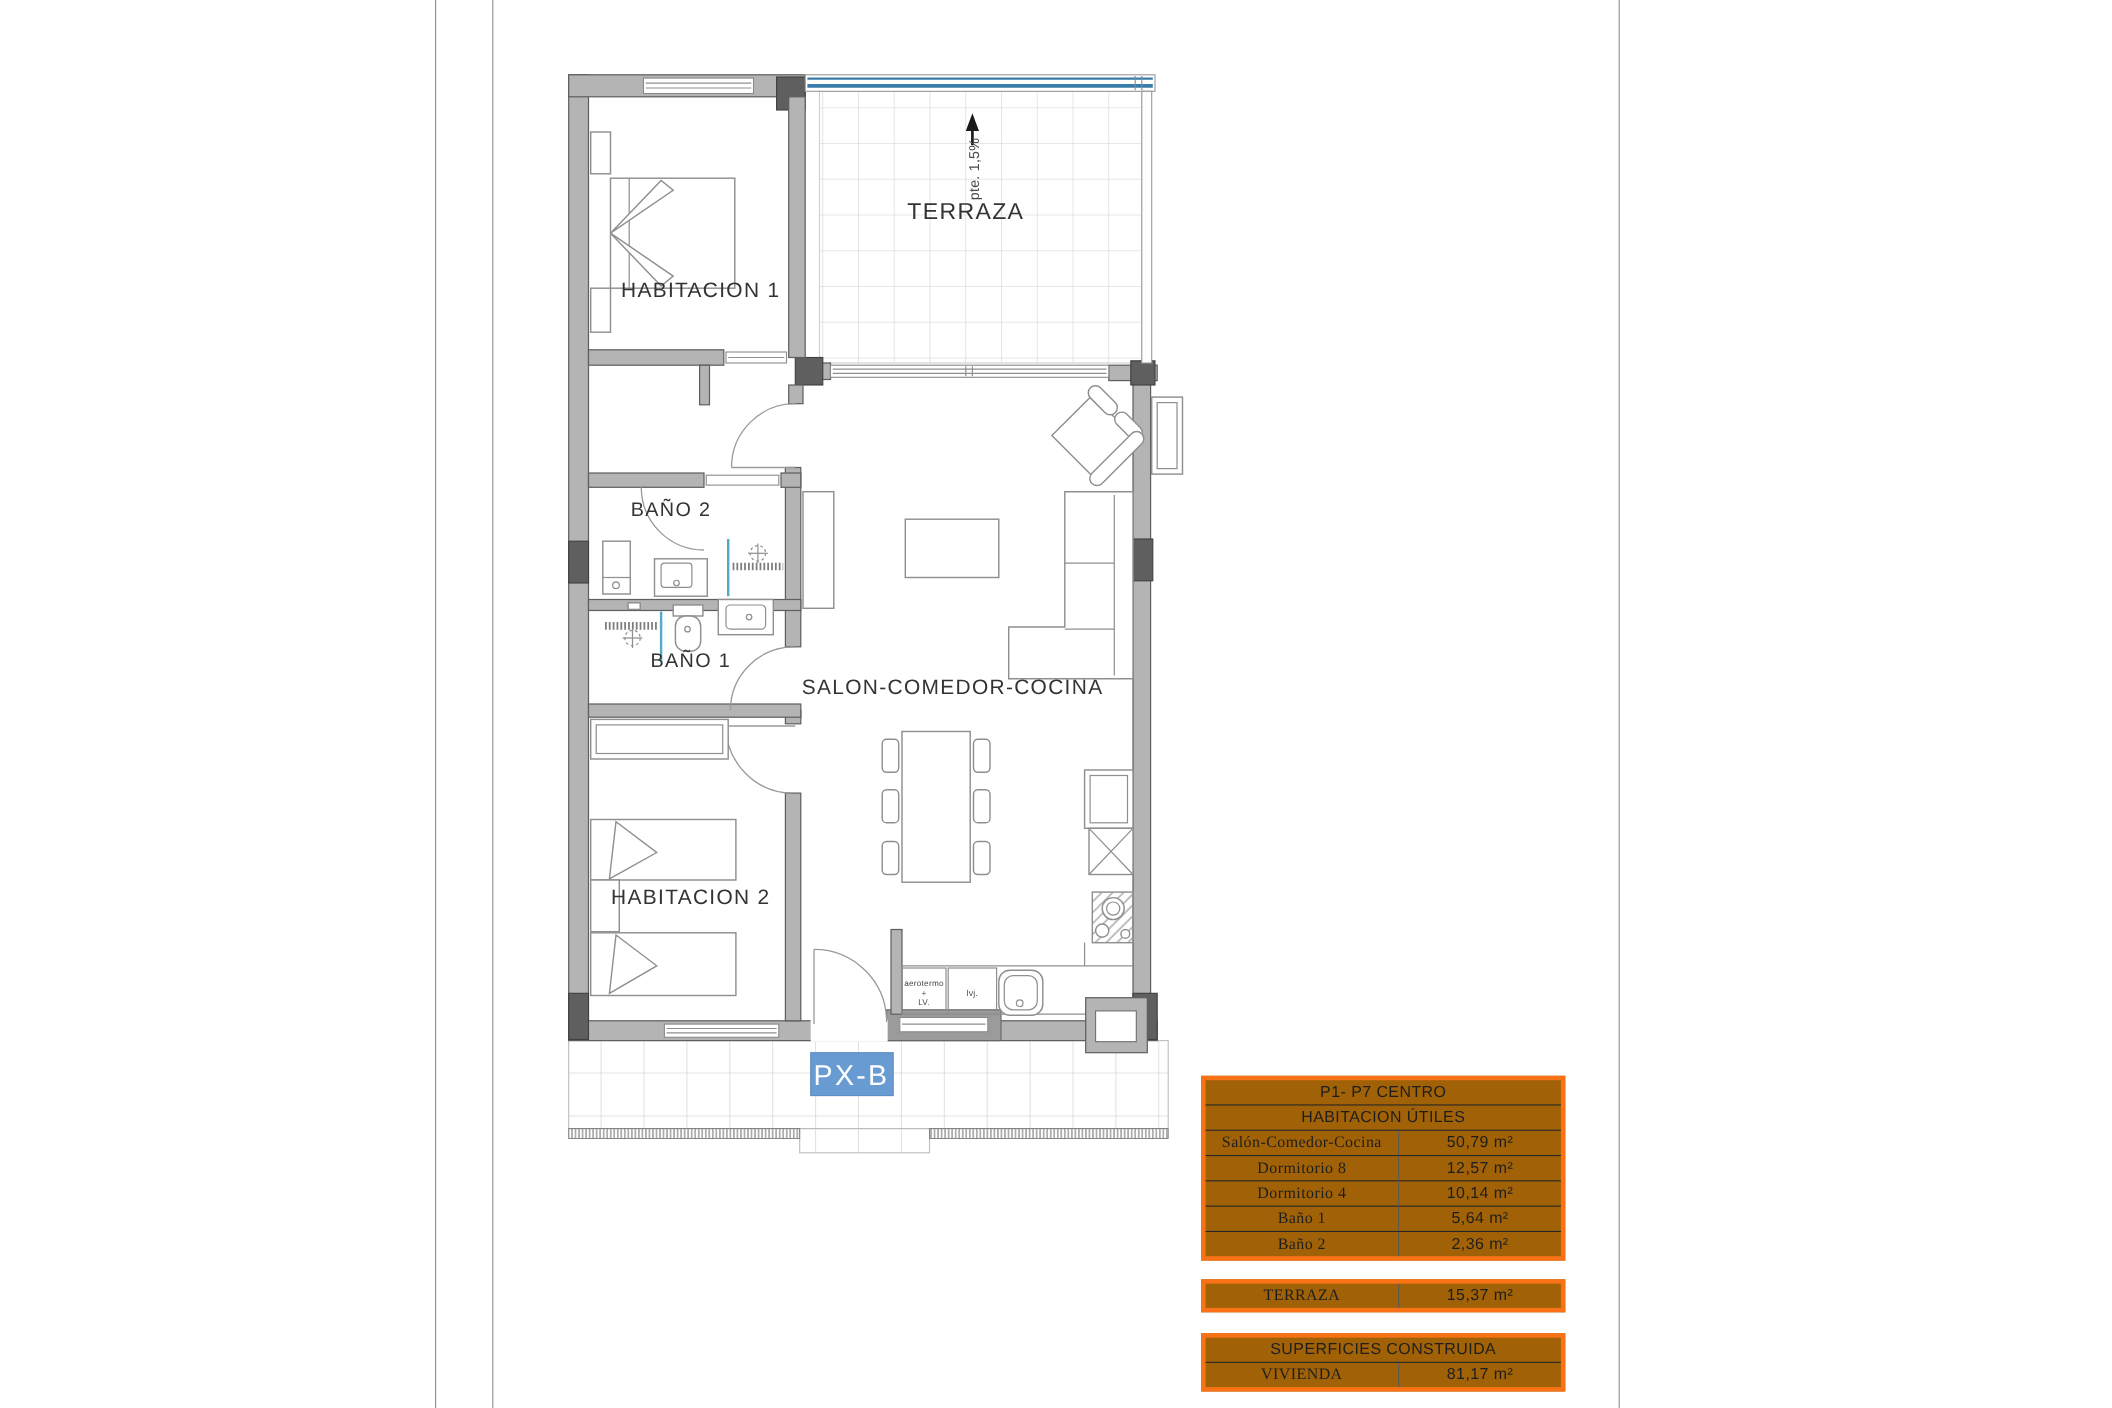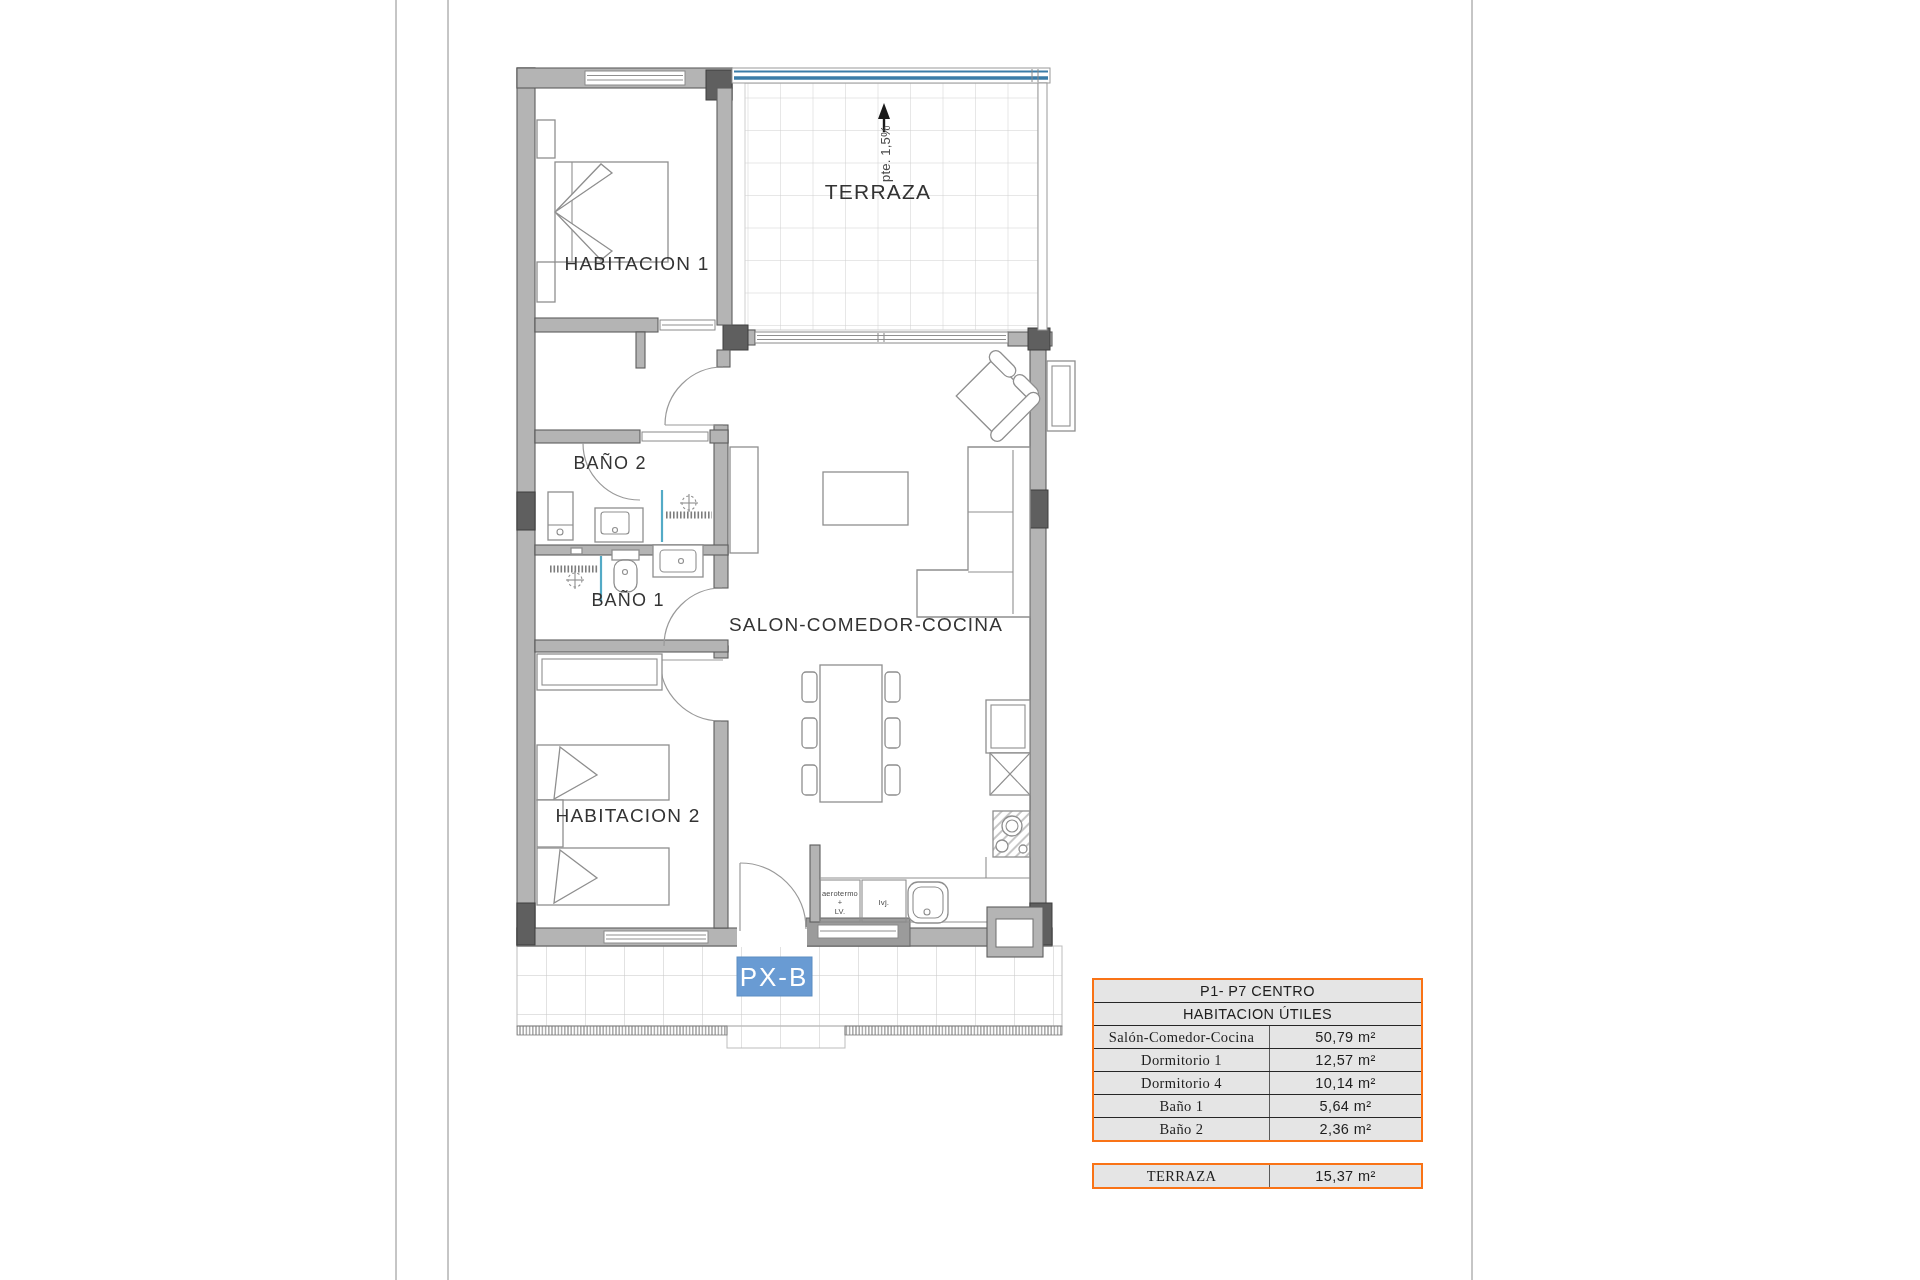--- a/index.html
+++ b/index.html
@@ -14,21 +14,21 @@
   .thin{fill:none;stroke:#8f8f8f;stroke-width:1.1;}
   .door{fill:none;stroke:#9a9a9a;stroke-width:1.2;}
   .win{fill:#ffffff;stroke:#8a8a8a;stroke-width:1;}
   .glass{stroke:#53aac6;stroke-width:2.2;}
   .hbar{stroke:#7d7d7d;stroke-width:7;stroke-dasharray:1.6 1.9;}
   .dash{fill:none;stroke:#8f8f8f;stroke-width:1.1;stroke-dasharray:2.5 2.5;}
   .lbl{fill:#333;letter-spacing:1.2px;}
   .lbl-s{fill:#4a4a4a;letter-spacing:.2px;}
   .sheetline{stroke:#8c8c8c;stroke-width:1;}
   
-  .tbl{position:absolute;background:#e5e5e5;border:2px solid #f97316;box-sizing:border-box;
+  .tbl{position:absolute;background:#a16207;border:4px solid #f97316;box-sizing:border-box;
        font-size:14.5px;color:#1e1e1e;letter-spacing:.4px;}
   .tr{height:22px;display:grid;grid-template-columns:176px 1fr;align-items:center;
       border-top:1.4px solid #262626;}
   .tr:first-child{border-top:none;}
   .tr.span{grid-template-columns:1fr;}
   .td{text-align:center;line-height:22px;height:22px;overflow:hidden;}
   .td.l{border-right:1px solid #5a5a5a;font-family:Liberation Serif, serif;}
   
   .badge-text{fill:#ffffff;letter-spacing:2px;}
 </style>
@@ -298,21 +298,21 @@
         <div class="td">P1- P7 CENTRO</div>
       </div>
   <div class="tr span">
         <div class="td">HABITACION ÚTILES</div>
       </div>
   <div class="tr">
     <div class="td l">Salón-Comedor-Cocina</div>
     <div class="td">50,79 m²</div>
   </div>
   <div class="tr">
-    <div class="td l">Dormitorio 1</div>
+    <div class="td l">Dormitorio 8</div>
     <div class="td">12,57 m²</div>
   </div>
   <div class="tr">
     <div class="td l">Dormitorio 4</div>
     <div class="td">10,14 m²</div>
   </div>
   <div class="tr">
     <div class="td l">Baño 1</div>
     <div class="td">5,64 m²</div>
   </div>
@@ -322,14 +322,23 @@
   </div>
 </div>
 
 <div class="tbl" style="left:1092px;top:1163px;width:331px">
   <div class="tr">
     <div class="td l">TERRAZA</div>
     <div class="td">15,37 m²</div>
   </div>
 </div>
 
-
+<div class="tbl" style="left:1092px;top:1212px;width:331px">
+  <div class="tr span">
+        <div class="td">SUPERFICIES CONSTRUIDA</div>
+      </div>
+  <div class="tr">
+    <div class="td l">VIVIENDA</div>
+    <div class="td">81,17 m²</div>
+  </div>
 </div>
 
+</div>
+
 </body></html>

